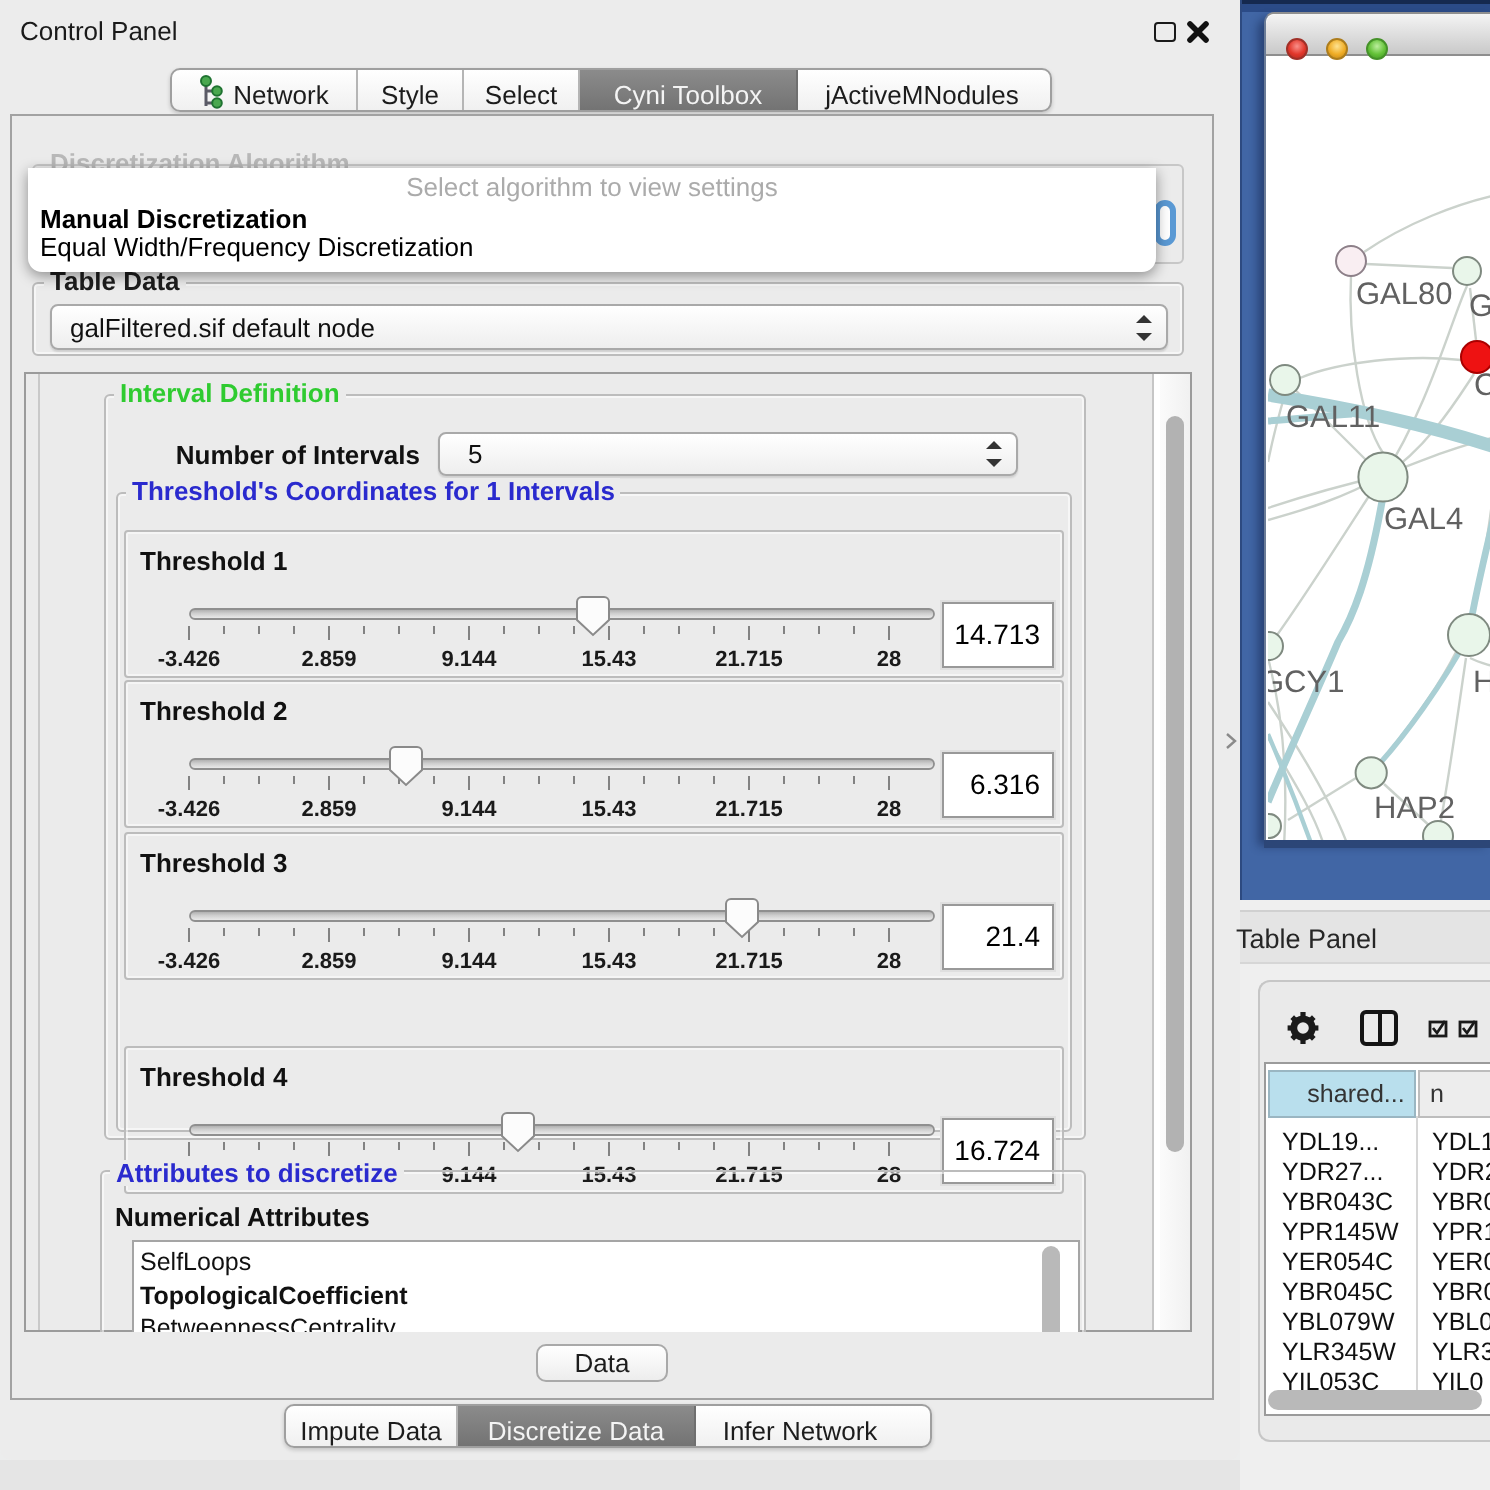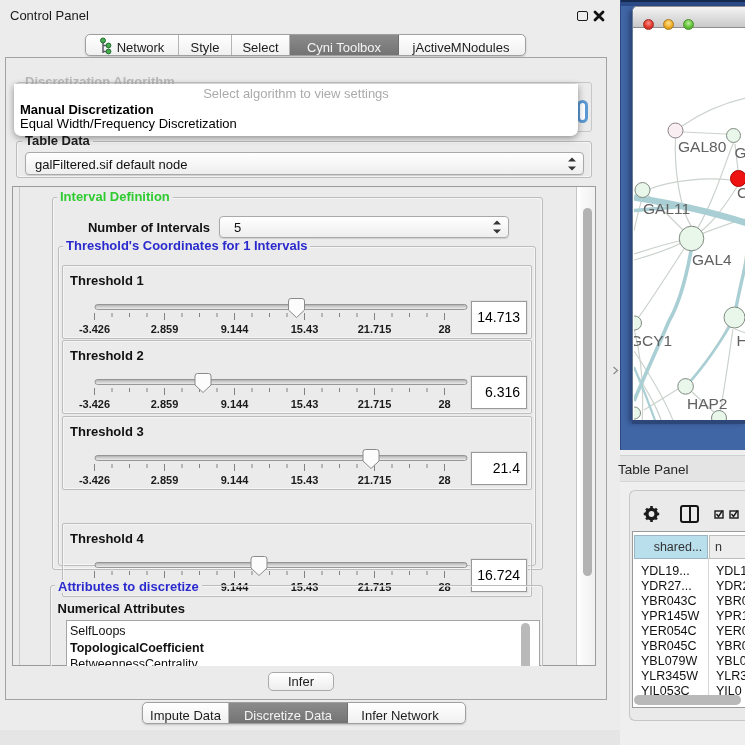--- a/index.html
+++ b/index.html
@@ -264,21 +264,21 @@
     <div class="abs" style="left:3.5px;top:19.5px;color:#111;font-size:12.5px;font-weight:bold;">TopologicalCoefficient</div>
     <div class="abs" style="left:3.5px;top:36px;color:#111;font-size:12.5px;">BetweennessCentrality</div>
     <div class="abs" style="left:454px;top:2px;width:9px;height:96px;background:#b9b9b9;border-radius:4.5px;"></div>
   </div>
 </div>
 
 <svg class="abs" style="left:612px;top:366px;" width="7" height="9" viewBox="0 0 7 9">
     <path d="M1.5 1 L5.5 4.5 L1.5 8" fill="none" stroke="#8a8a8a" stroke-width="1.2"></path>
   </svg>
 
-<div class="abs" style="left:268px;top:672px;width:66px;height:19px;border:1px solid #a9a9a9;border-radius:5px;background:linear-gradient(#ffffff,#ededed);font-size:13px;color:#1c1c1c;text-align:center;line-height:18px;">Infer</div>
+<div class="abs" style="left:268px;top:672px;width:66px;height:19px;border:1px solid #a9a9a9;border-radius:5px;background:linear-gradient(#ffffff,#ededed);font-size:13px;color:#1c1c1c;text-align:center;line-height:18px;">Data</div>
 
 <div class="seg" style="left:142px;top:702px;height:22px;width:324px;">
   <span style="width:86px;">Impute Data</span>
   <span class="sel" style="width:119px;">Discretize Data</span>
   <span style="width:104px;">Infer Network</span>
 </div>
 
 <div class="abs" id="bluezone" style="left:620px;top:0;width:125px;height:450px;background:#4166a5;border-left:1px solid #2d4a80;">
   <div class="abs" style="left:0;top:0;width:125px;height:2px;background:#15294f;"></div>
   <div class="abs" style="left:0;top:2px;width:125px;height:4px;background:#2b4b87;"></div>

